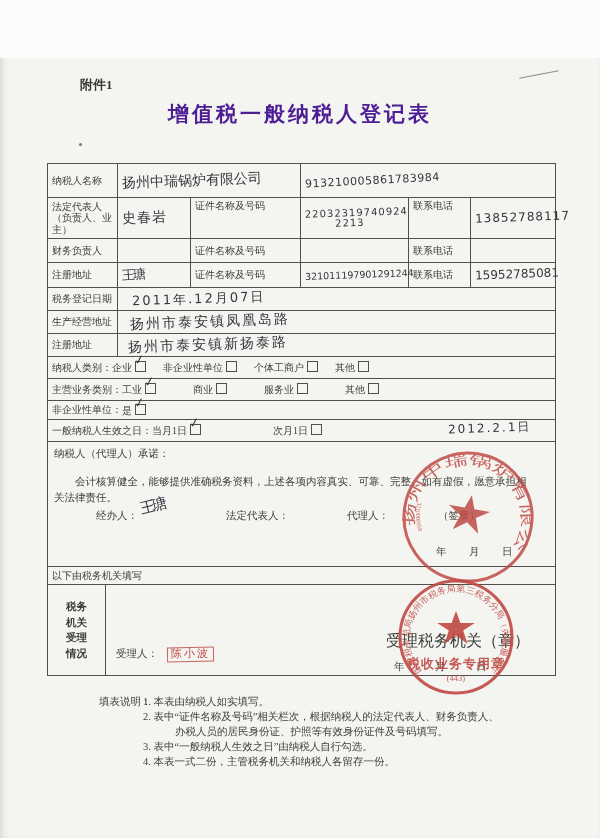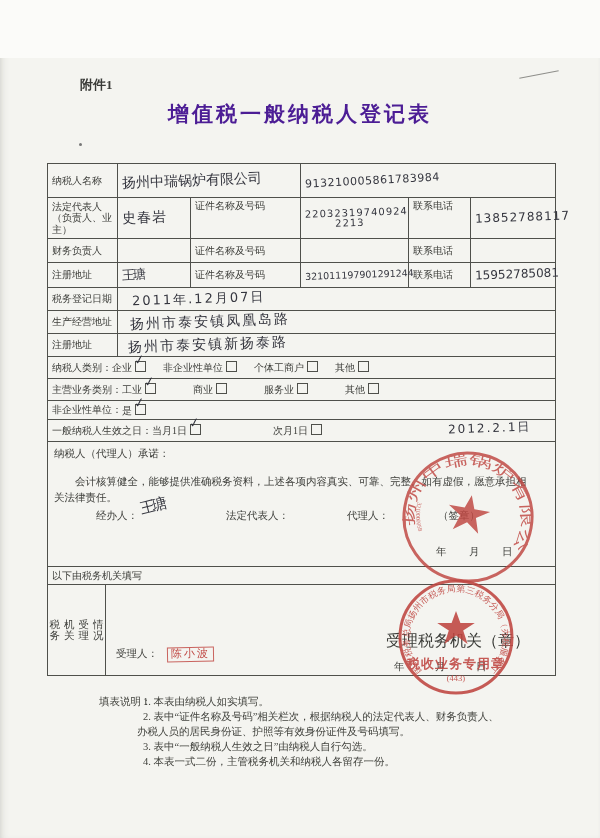--- a/index.html
+++ b/index.html
@@ -38,33 +38,33 @@
   .promise-cell{display:block;padding:4px 6px;font-size:10.5px;line-height:16px;color:#3c3d39;}
   .promise-body{text-indent:21px;margin-top:12px;width:480px;}
   .sigrow{position:absolute;left:0;top:66px;width:100%;font-size:10.5px;color:#3c3d39;}
   .sig-agent{position:absolute;left:48px;top:0;}
   .sig-legal{position:absolute;left:178px;top:0;}
   .sig-proxy{position:absolute;left:299px;top:0;}
   .sig-seal{position:absolute;left:390px;top:0;}
   .sig-date{position:absolute;left:388px;top:36px;letter-spacing:6px;}
   .agent-sign{position:absolute;left:92px;top:-10px;font-size:15px;transform:rotate(-14deg);}
 
-  .vlabel{justify-content:center;gap:4px;font-size:10.5px;}
+  .vlabel{flex-direction:column;justify-content:center;gap:4px;font-size:10.5px;font-weight:bold;}
   .vlabel span{display:block;text-align:center;}
   .accept-cell{display:block;position:relative;padding:0;}
   .acceptor{position:absolute;left:10px;top:62px;font-size:10.5px;color:#3c3d39;}
   .name-stamp{display:inline-block;border:1px solid rgba(190,62,58,.8);color:#bf4540;font-size:11px;
               padding:0 3px 1px 3px;margin-left:6px;letter-spacing:2px;transform:rotate(-1deg);}
   .auth-label{position:absolute;left:280px;top:50px;font-size:16px;color:#3c3d39;}
   .auth-date{position:absolute;left:288px;top:76px;font-size:10.5px;letter-spacing:10px;color:#3c3d39;}
 
   .notes{position:absolute;left:95px;top:694px;font-size:10.5px;color:#41423d;line-height:15px;}
   .notes .n-label{position:absolute;left:4px;top:0;}
   .notes .n-item{margin-left:48px;white-space:nowrap;}
-  .notes .n-cont{margin-left:42px;white-space:nowrap;}
+  .notes .n-cont{margin-left:80px;white-space:nowrap;}
 
   .seal{position:absolute;pointer-events:none;}
   .seal-company{left:398px;top:447px;transform:rotate(10deg);opacity:.82;}
   .seal-auth{left:390px;top:573px;opacity:.88;}
   svg text{font-family:"Liberation Serif",serif;}
 </style>
 </head>
 <body>
 
 <div class="page">

